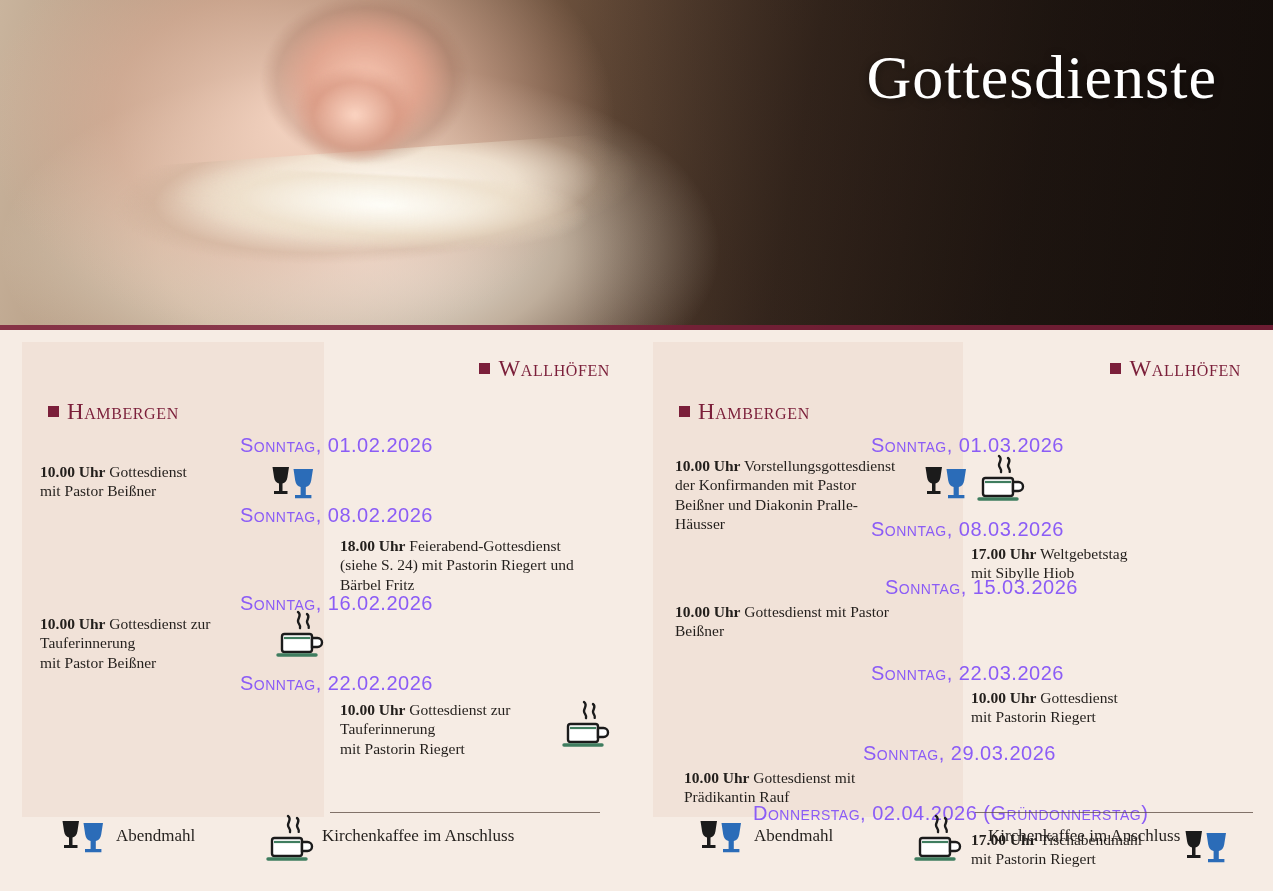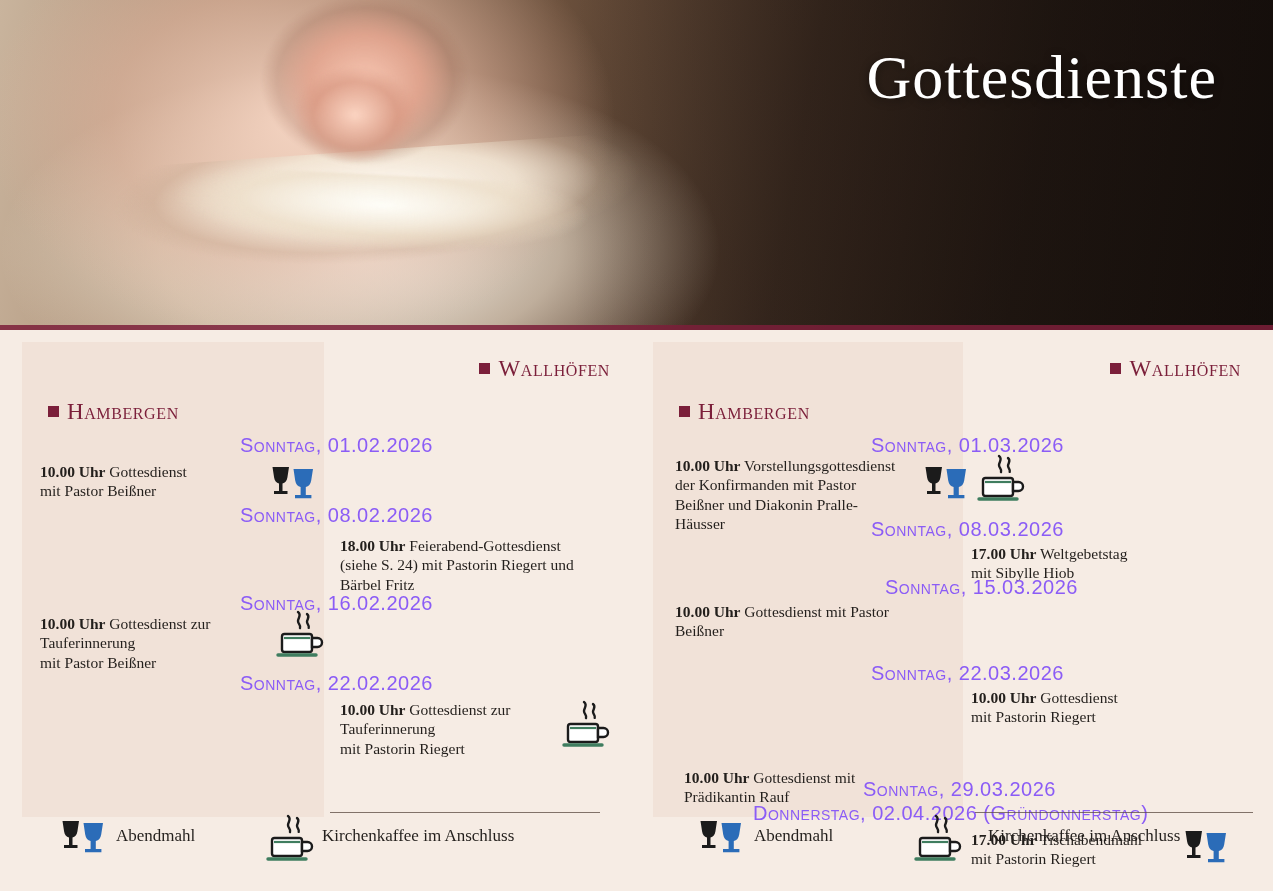--- a/index.html
+++ b/index.html
@@ -348,21 +348,21 @@
         <div class="date" style="left:216px; top:190px;margin-left:16px;">Sonntag, 15.03.2026</div>
         <div class="desc" style="left:22px; top:216px; width:258px;">
           <b>10.00 Uhr</b> Gottesdienst mit Pastor<br>Beißner
         </div>
 
         <div class="date" style="left:218px; top:276px;">Sonntag, 22.03.2026</div>
         <div class="desc" style="left:318px; top:302px; width:250px;">
           <b>10.00 Uhr</b> Gottesdienst<br>mit Pastorin Riegert
         </div>
 
-        <div class="date" style="left:210px; top:356px;margin-top:36px;">Sonntag, 29.03.2026</div>
+        <div class="date" style="left:210px; top:356px;">Sonntag, 29.03.2026</div>
         <div class="desc" style="left:31px; top:382px; width:258px;">
           <b>10.00 Uhr</b> Gottesdienst mit<br>Prädikantin Rauf
         </div>
 
         <div class="date" style="left:100px; top:416px;">Donnerstag, 02.04.2026 (Gründonnerstag)</div>
         <div class="desc" style="left:318px; top:444px; width:250px;">
           <b>17.00 Uhr</b> Tischabendmahl<br>mit Pastorin Riegert
         </div>
         <div class="icon" style="left:532px; top:442px;">
           <svg width="46" height="36" viewBox="0 0 46 36">

